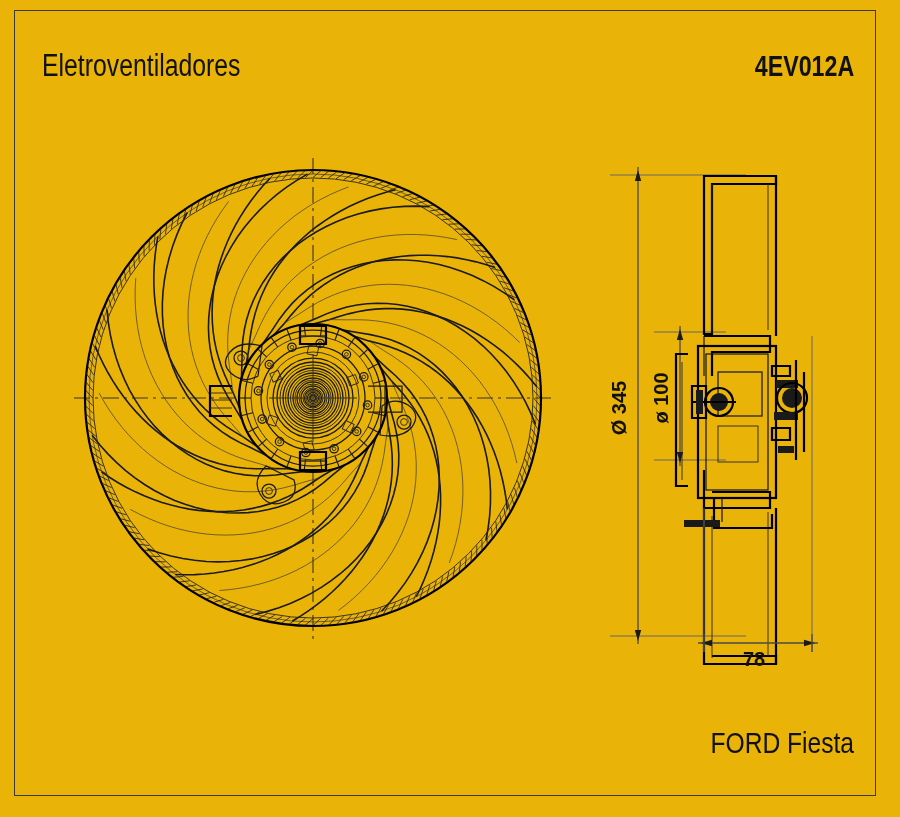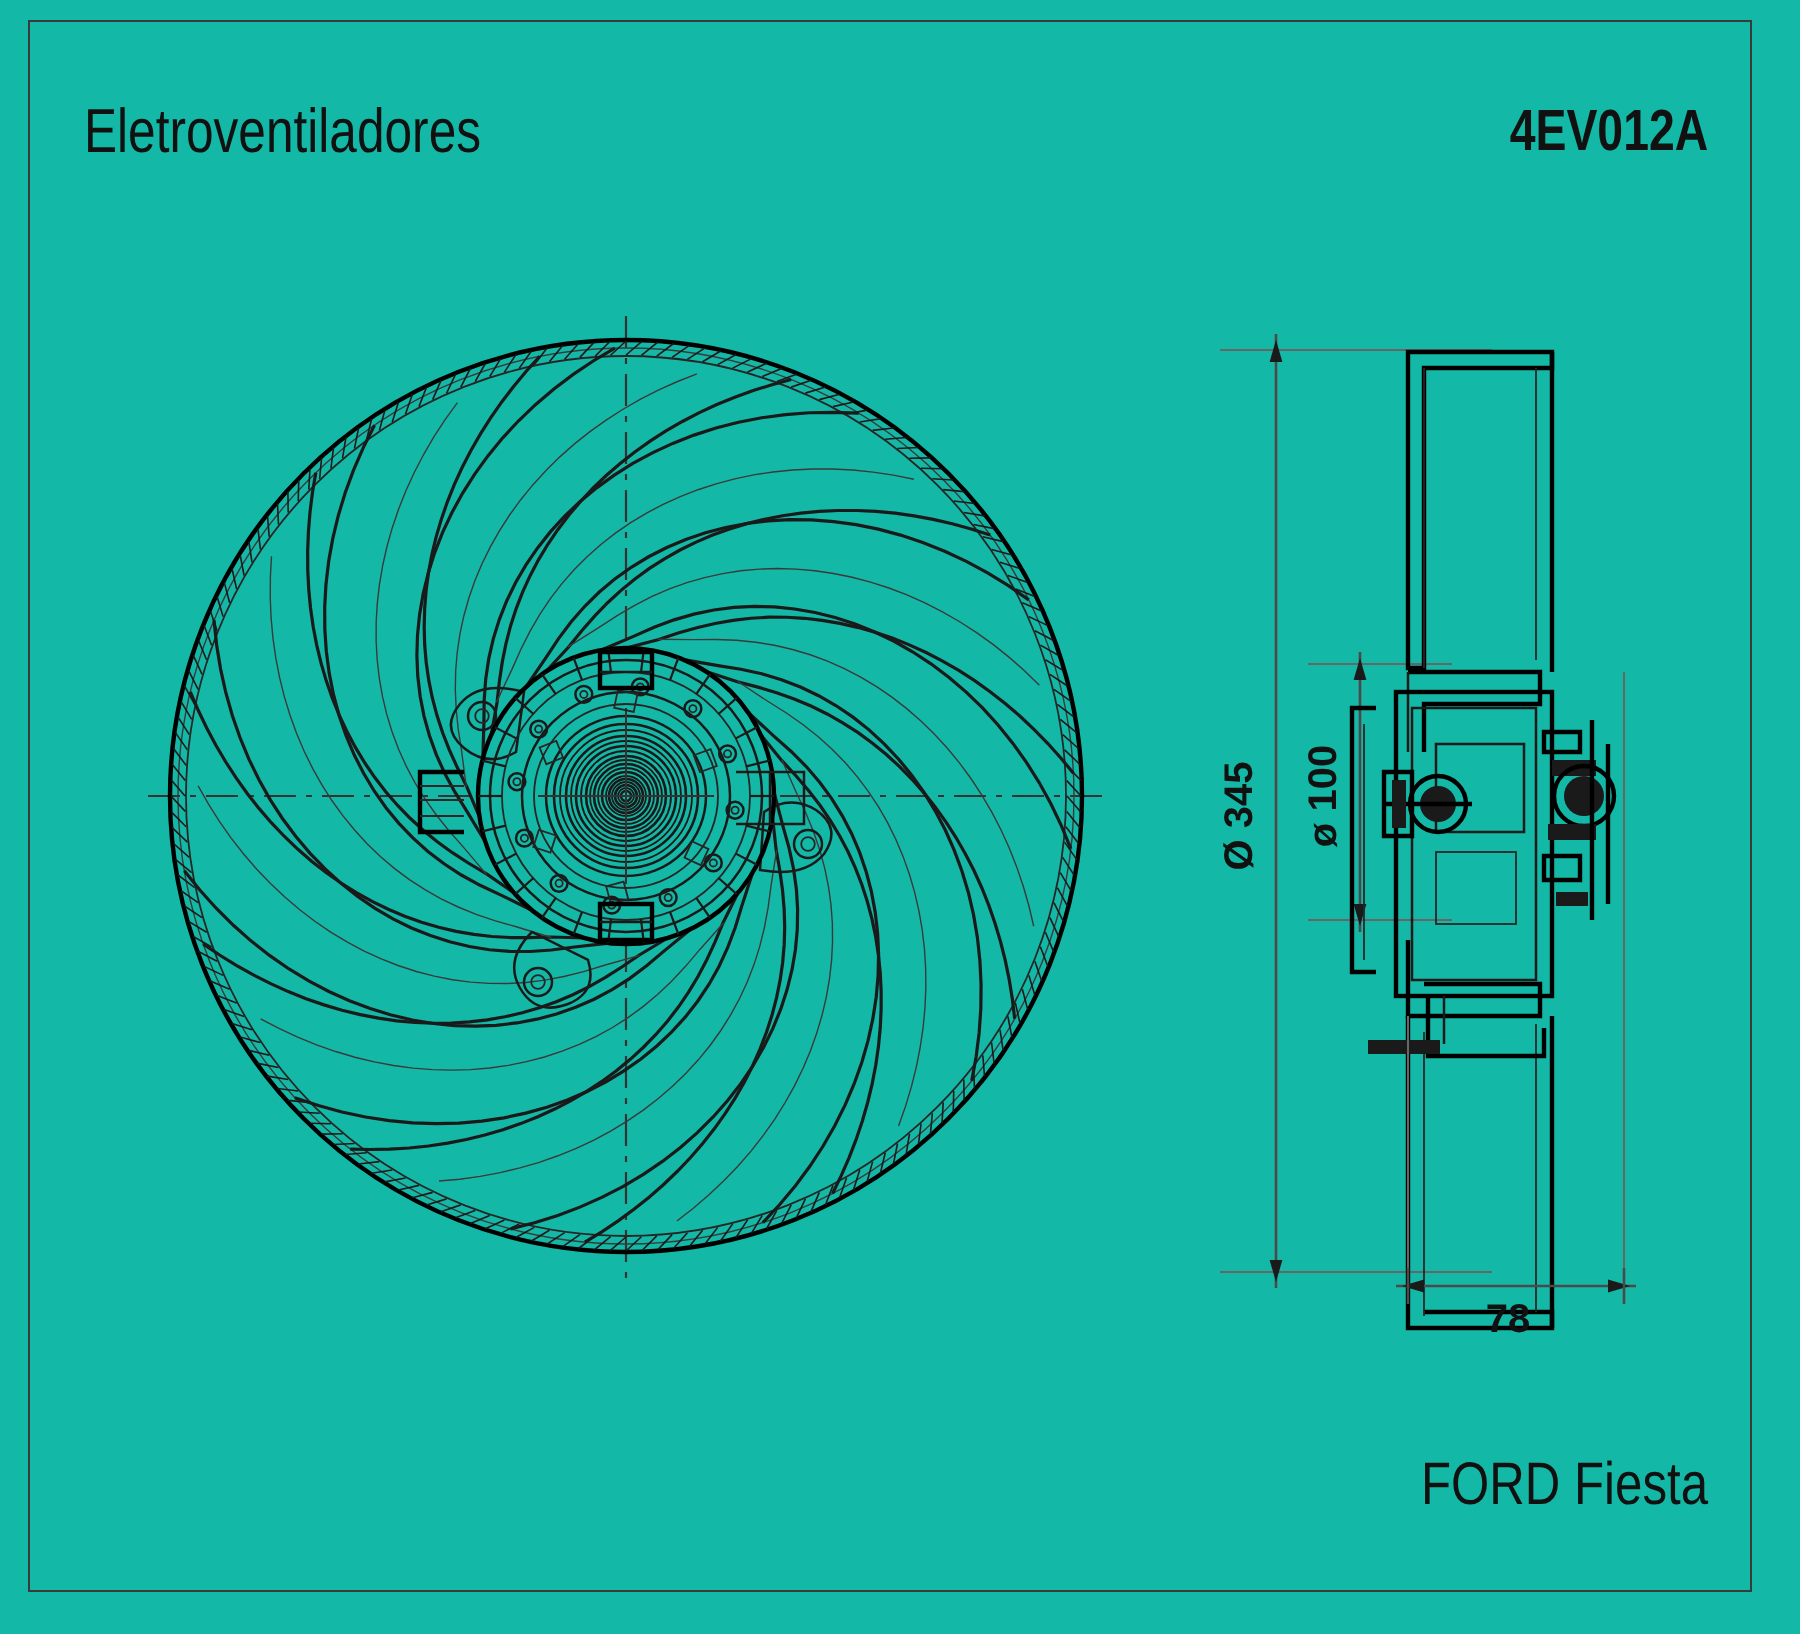--- a/index.html
+++ b/index.html
@@ -4,21 +4,21 @@
 <style>
   html, body {
     margin: 0;
     padding: 0;
     background: #ffffff;
   }
   #sheet {
     position: relative;
     width: 900px;
     height: 817px;
-    background: #14b8a6;
+    background: #eab308;
     font-family: "Liberation Sans", sans-serif;
     overflow: hidden;
   }
   
   #frame-border {
     position: absolute;
     left: 14px;
     top: 10px;
     width: 862px;
     height: 786px;

